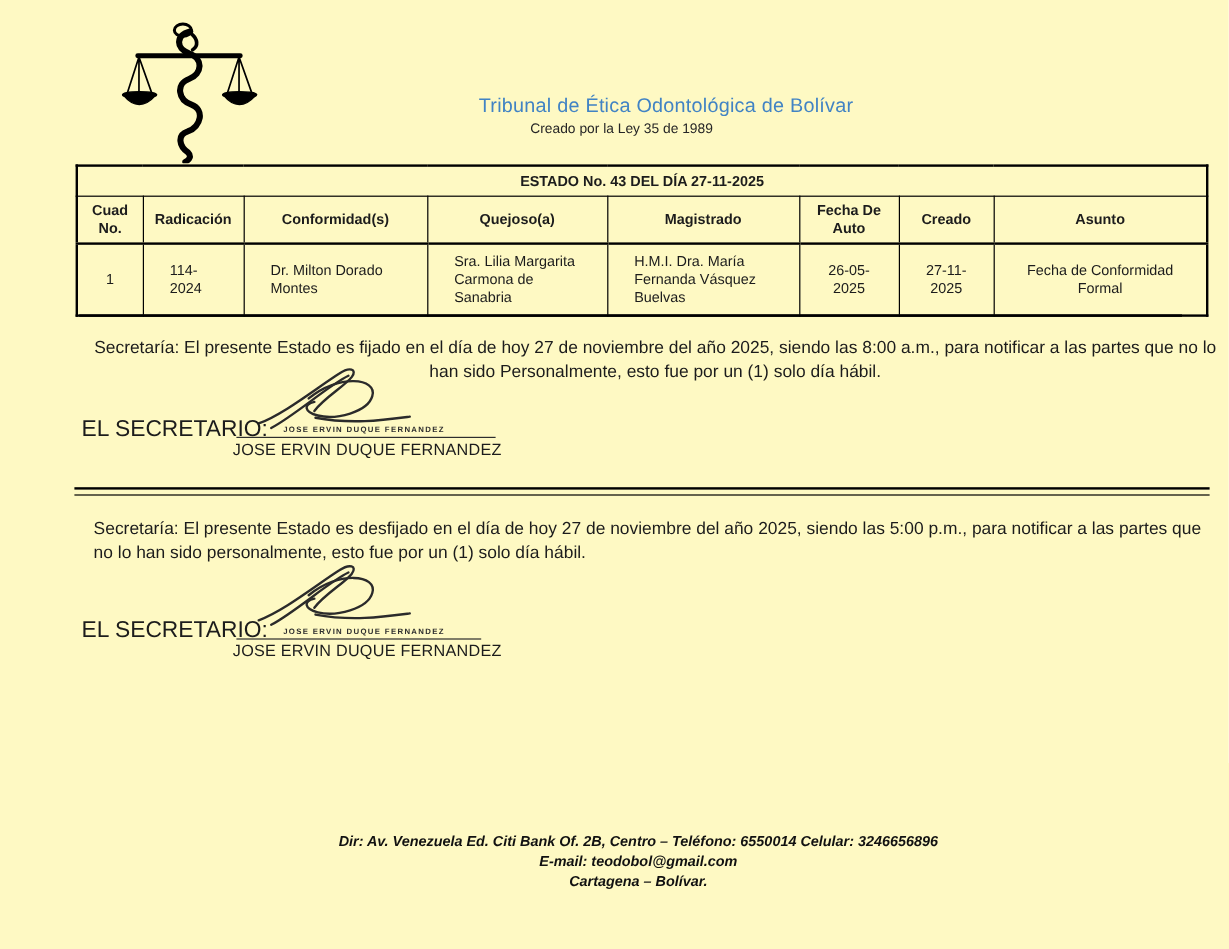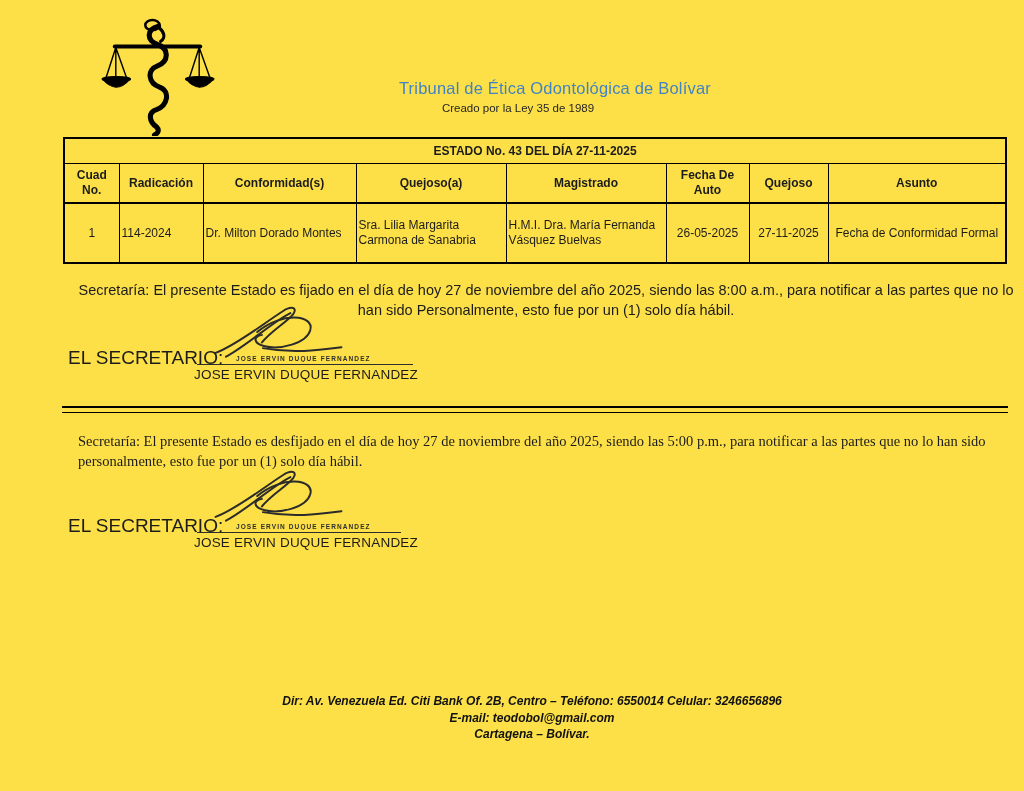--- a/index.html
+++ b/index.html
@@ -1,45 +1,45 @@
 <!DOCTYPE html>
 <html><head>
 <meta charset="utf-8">
 <style>
   html,body{margin:0;padding:0;background:#ffffff;}
-  .page{position:relative;width:1024px;height:791px;background:#fde047;overflow:hidden;
+  .page{position:relative;width:1024px;height:791px;background:#fef9c3;overflow:hidden;
         font-family:"Liberation Sans", sans-serif;color:#1c1c1c;}
 
   
   .logo{position:absolute;left:100px;top:16px;width:115px;height:120px;}
   .org-title{position:absolute;left:355px;top:79px;width:400px;text-align:center;
              font-size:16.5px;color:#4183c4;letter-spacing:.2px;}
   .org-subtitle{position:absolute;left:318px;top:102px;width:400px;text-align:center;
                 font-size:11.5px;color:#262626;}
 
   
   table.estado{position:absolute;left:63px;top:137px;width:942px;border-collapse:collapse;
                table-layout:fixed;border:2px solid #000;}
-  table.estado td{border:1.5px solid #000;padding:1px 2px;font-size:12px;line-height:15px;
+  table.estado td{border:1.5px solid #000;padding:1px 22px;font-size:12px;line-height:15px;
                   vertical-align:middle;overflow:hidden;}
   td.caption{font-weight:bold;font-size:15px;text-align:center;height:22px;padding:1px 2px;}
   tr.hdr td{font-weight:bold;text-align:center;height:36px;white-space:pre-line;
             border-bottom:2px solid #000;padding:1px 2px;}
   tr.datarow td{height:56px;}
   .al{text-align:left;} .ac{text-align:center;}
 
   
   .rule-single{position:absolute;left:66px;top:262px;width:919px;border-top:2px solid #000;}
   .rule-double{position:absolute;left:62px;top:406px;width:946px;height:4px;
                border-top:2px solid #000;border-bottom:1px solid #000;}
 
   
   .para{position:absolute;font-size:14.5px;line-height:20px;color:#1c1c1c;margin:12px;}
   .para-fijado{left:63px;top:268px;width:942px;text-align:center;}
-  .para-desfijado{left:66px;top:419px;width:936px;text-align:left;font-family:Liberation Serif, serif;}
+  .para-desfijado{left:66px;top:419px;width:936px;text-align:left;}
 
   
   .sig-svg{position:absolute;width:142px;height:62px;}
   .sig-label{position:absolute;font-size:19px;color:#1c1c1c;}
   .sig-line{position:absolute;border-bottom:1.5px solid #2d2d2d;}
   .sig-ghost{position:absolute;font-size:6.5px;font-weight:bold;color:#2e2e2e;
              letter-spacing:1.1px;white-space:nowrap;overflow:hidden;width:168px;
              filter:blur(.35px);}
   .sig-name{position:absolute;font-size:13.5px;color:#1c1c1c;letter-spacing:.2px;}
 
@@ -100,21 +100,21 @@
     </tr>
     <tr class="hdr">
       <td>Cuad
 No.</td>
       <td>Radicación</td>
       <td>Conformidad(s)</td>
       <td>Quejoso(a)</td>
       <td>Magistrado</td>
       <td>Fecha De
 Auto</td>
-      <td>Quejoso</td>
+      <td>Creado</td>
       <td>Asunto</td>
     </tr>
     <tr class="datarow">
       <td class="ac">1</td>
       <td class="al">114-2024</td>
       <td class="al">Dr. Milton Dorado Montes</td>
       <td class="al">Sra. Lilia Margarita Carmona de Sanabria</td>
       <td class="al">H.M.I.  Dra. María Fernanda Vásquez Buelvas</td>
       <td class="ac">26-05-2025</td>
       <td class="ac">27-11-2025</td>

